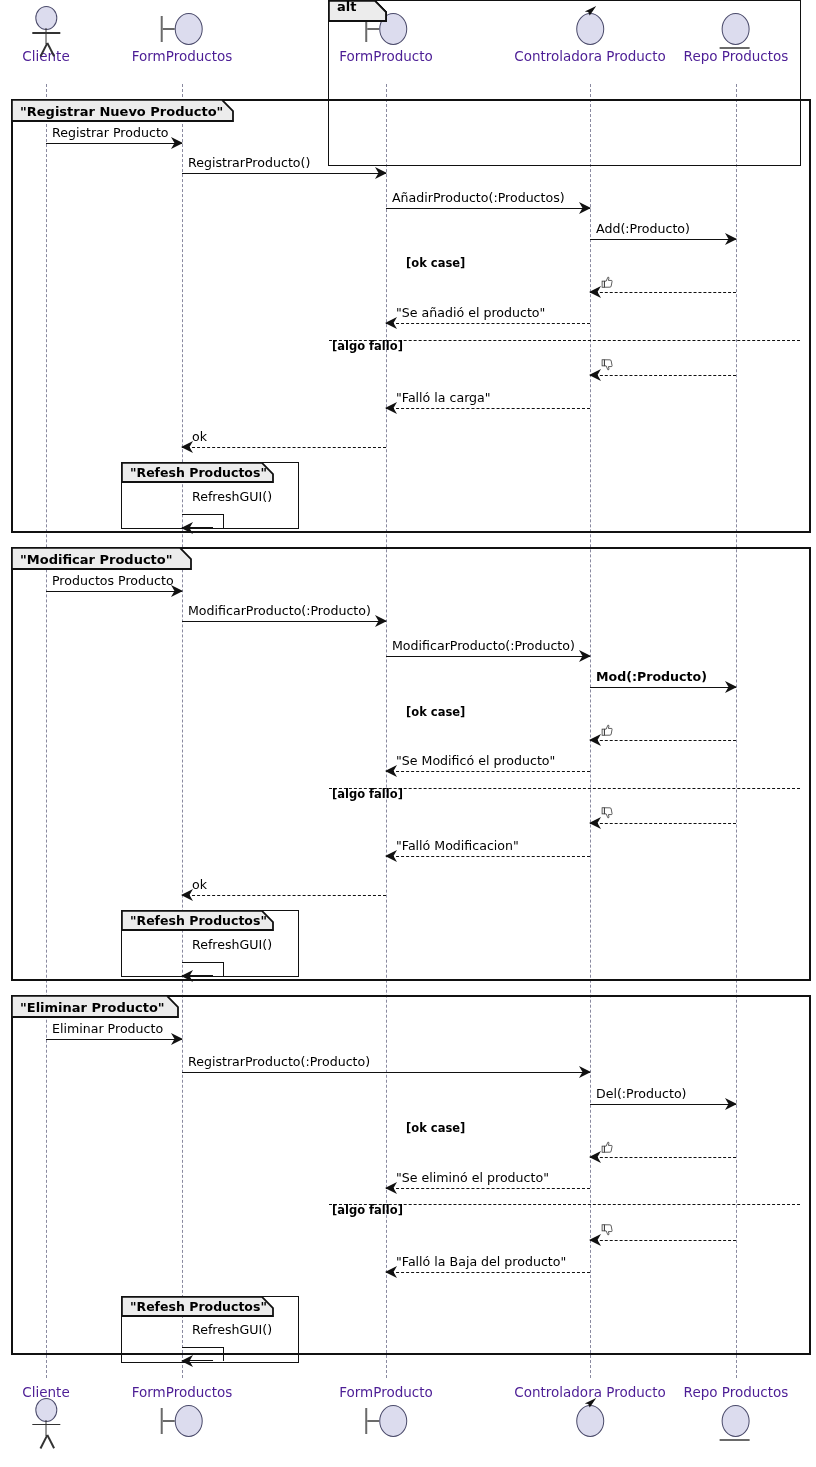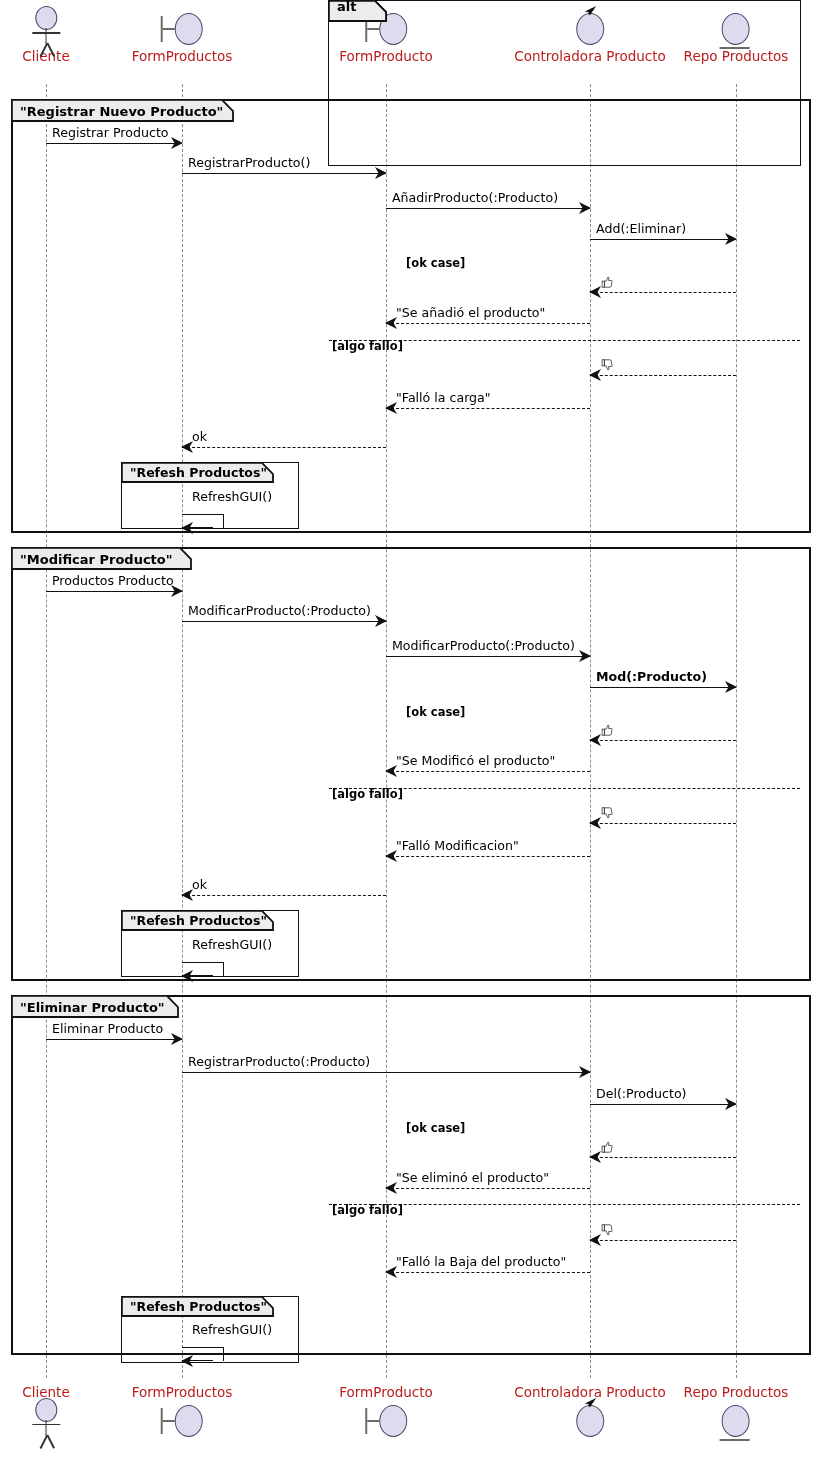--- a/index.html
+++ b/index.html
@@ -1,21 +1,21 @@
 <!DOCTYPE html>
 <html><head>
 <meta charset="utf-8">
 <style>
   html,body{margin:0;padding:0;background:#ffffff;}
   body{font-family:"DejaVu Sans","Liberation Sans",sans-serif;}
   #canvas{position:relative;width:816px;height:1467px;background:#fff;overflow:hidden;}
 
   
   .participant{position:absolute;transform:translateX(-50%);text-align:center;}
-  .p-label{font-size:13.5px;color:#b91c1c;white-space:nowrap;line-height:1;}
+  .p-label{font-size:13.5px;color:#4c1d95;white-space:nowrap;line-height:1;}
   .icon-wrap{position:relative;height:42px;display:flex;align-items:center;justify-content:center;}
 
   .ic-circle{width:26px;height:30px;border:1.3px solid #4a4a6a;border-radius:50%;background:#dcdcee;}
   .ic-boundary{display:flex;align-items:center;}
   .ic-boundary .bar{width:2px;height:26px;background:#6a6a6a;}
   .ic-boundary .stem{width:12px;height:2px;background:#6a6a6a;}
   .ic-entity{position:relative;}
   .ic-entity .uline{position:absolute;left:-2px;bottom:-4px;width:30px;height:2px;background:#6a6a6a;}
   .ic-control{position:relative;}
   .ic-control svg{position:absolute;top:-9px;left:6px;}
@@ -188,28 +188,28 @@
         <path d="M0,0 L12,6 L0,12 L3.5,6 Z" fill="#111"></path>
       </svg>
     </div>
     <div class="msg-label" style="left: 188px; top: 157px;">RegistrarProducto()</div>
     <div class="msg-line solid" style="left: 386px; top: 208px; width: 204px;"></div>
     <div class="arrowhead" style="left: 579px; top: 202px;">
       <svg width="12" height="12">
         <path d="M0,0 L12,6 L0,12 L3.5,6 Z" fill="#111"></path>
       </svg>
     </div>
-    <div class="msg-label" style="left: 392px; top: 192px;">AñadirProducto(:Producto)</div>
+    <div class="msg-label" style="left: 392px; top: 192px;">AñadirProducto(:Productos)</div>
     <div class="msg-line solid" style="left: 590px; top: 239px; width: 146px;"></div>
     <div class="arrowhead" style="left: 725px; top: 233px;">
       <svg width="12" height="12">
         <path d="M0,0 L12,6 L0,12 L3.5,6 Z" fill="#111"></path>
       </svg>
     </div>
-    <div class="msg-label" style="left: 596px; top: 223px;">Add(:Eliminar)</div>
+    <div class="msg-label" style="left: 596px; top: 223px;">Add(:Producto)</div>
     <div class="frame-inner" style="left: 328px; width: 473px; height: 166px;"></div>
     <div class="pentagon" style="left: 328px;">
       <svg width="60" height="23">
         <path d="M0.9,0.9 L47,0.9 L58,12 L58,21 L0.9,21 Z" fill="#ececec" stroke="#111" stroke-width="1.8"></path>
       </svg>
     </div>
     <div class="ptext" style="left: 337px; font-size: 13px;">alt</div>
     <div class="alt-guard" style="left: 406px; top: 258px;">[ok case]</div>
     <div class="msg-line dashed" style="left: 590px; top: 292px; width: 146px;"></div>
     <div class="arrowhead" style="left: 589px; top: 286px;">

